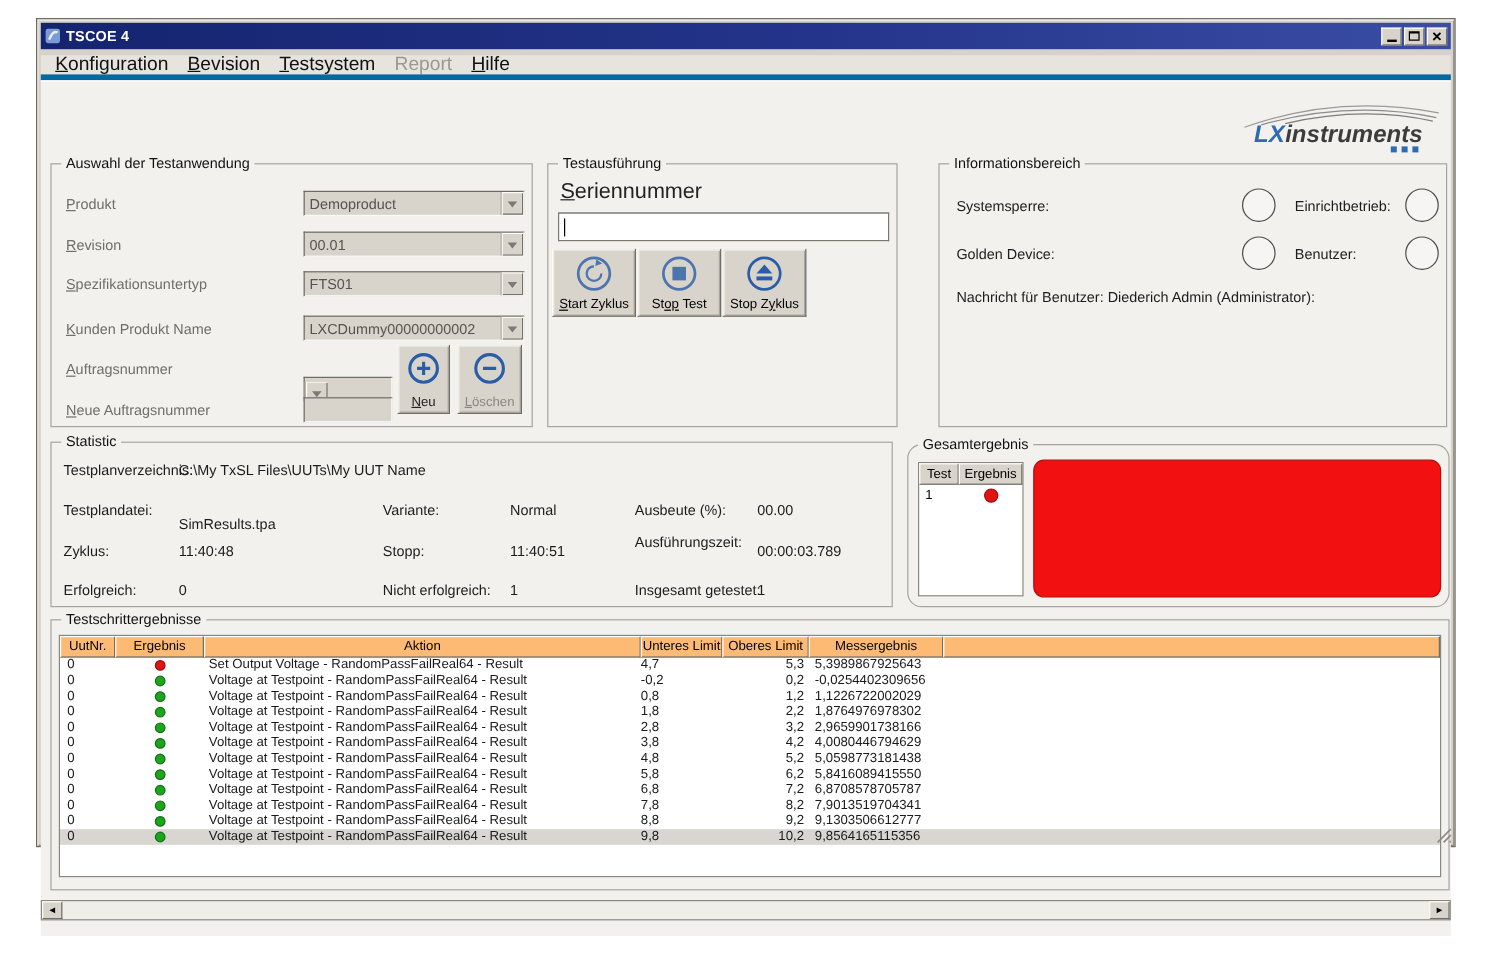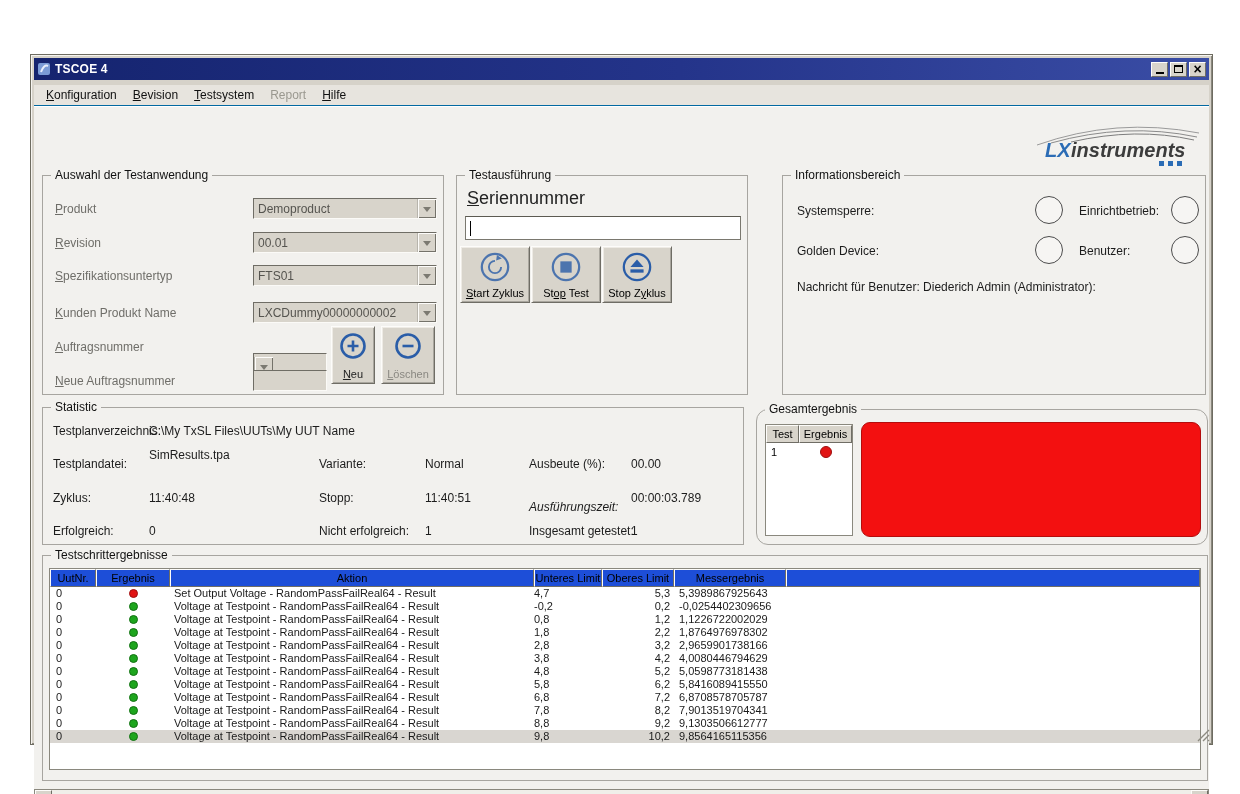--- a/index.html
+++ b/index.html
@@ -1,36 +1,36 @@
 <!DOCTYPE html>
 <html><head>
 <meta charset="utf-8">
 <style>
   * { margin:0; padding:0; box-sizing:border-box; }
   html,body { width:1240px; height:794px; background:#ffffff; font-family:"Liberation Sans", sans-serif; overflow:hidden; }
 
   .window { position:absolute; left:30px; top:15px; width:1183px; height:691px;
     background:#d6d2c9; border:1px solid #6e6c61; padding:3px;
-    box-shadow: inset 1px 1px 0 #f6f4f0, inset -1px -1px 0 #8a887e; margin-top: 39px; }
+    box-shadow: inset 1px 1px 0 #f6f4f0, inset -1px -1px 0 #8a887e; }
 
   
   .titlebar { height:22px; background:linear-gradient(90deg,#15246f 0%, #24348a 55%, #3a4da5 100%);
     display:flex; align-items:center; padding:0 3px; }
   .app-icon { width:14px; height:14px; margin-right:4px; flex:0 0 auto; }
   .title-text { color:#ffffff; font-size:12px; font-weight:bold; flex:1; letter-spacing:.2px; }
   .win-btn { width:17px; height:15px; margin-left:2px; background:#d8d4cb;
     border:1px solid; border-color:#fdfcfa #6f6d65 #6f6d65 #fdfcfa;
     display:flex; align-items:center; justify-content:center; cursor:default; }
   .glyph-min { width:8px; height:2px; background:#000; margin-top:8px; }
   .glyph-max { width:9px; height:8px; border:1px solid #000; border-top-width:2px; }
   .glyph-close { font-size:14px; font-weight:bold; line-height:11px; color:#000; }
 
   
   .menubar { height:21px; margin-top:5px; background:#e7e4de; display:flex; align-items:center;
-    padding-left:4px; border-bottom:1px solid #0369a1; font-size:12px; }
+    padding-left:4px; border-bottom:5px solid #0369a1; font-size:16px; }
   .menu-item { padding:2px 8px; color:#111; }
   .menu-item.disabled { color:#9a988f; }
   .mn { text-decoration:underline; }
 
   
   .client { position:relative; height:713px; background:#f2f1ee; border-top:1px solid #ffffff; }
 
   
   .logo { position:absolute; right:6px; top:18px; width:172px; height:44px; }
 
@@ -94,21 +94,21 @@
   .mini-row { display:flex; align-items:center; height:18px; font-size:11px; }
   .mini-row .n { width:33px; padding-left:5px; }
   .mini-row .d { width:53px; display:flex; justify-content:center; }
   .status-panel { position:absolute; left:104px; top:12px; width:340px; height:115px;
     background:#f31010; border:1px solid #b40c0c; border-radius:9px; }
 
   
   .steps-table { position:absolute; left:6px; top:12px; right:6px; bottom:10px; background:#fff;
     border:1px solid #8a887e; overflow:hidden; }
   .thead { display:flex; height:18px; }
-  .th { background:#1d4ed8; border:1px solid; border-color:#fdfcfa #6f6d65 #6f6d65 #fdfcfa;
+  .th { background:#fdba74; border:1px solid; border-color:#fdfcfa #6f6d65 #6f6d65 #fdfcfa;
     font-size:11px; display:flex; align-items:center; justify-content:center; white-space:nowrap; }
   .trow { display:flex; height:13px; line-height:13px; font-size:11px; color:#1a1a1a; }
   .trow.selected { background:#d9d6d1; }
   .tc { overflow:hidden; white-space:nowrap; }
   .c-uut  { width:46px; padding-left:6px; }
   .c-erg  { width:74px; display:flex; align-items:center; justify-content:center; }
   .c-akt  { width:364px; padding-left:4px; }
   .c-lo   { width:68px; padding-right:4px; }
   .c-hi   { width:72px; text-align:right; padding-right:4px; }
   .c-val  { width:112px; padding-left:5px; }
@@ -266,31 +266,31 @@
       <span class="info-label" style="left:14px; top:104px;">Nachricht für Benutzer: Diederich Admin (Administrator):</span>
     </div>
 
     <div class="group" id="g-statistic">
       <span class="group-title">Statistic</span>
 
       <span class="stat-label" style="left:10px; top:16px;">Testplanverzeichnis:</span>
       <span class="stat-value" style="left:106px; top:16px;">C:\My TxSL Files\UUTs\My UUT Name</span>
 
       <span class="stat-label" style="left:10px; top:49px;">Testplandatei:</span>
-      <span class="stat-value" style="left:106px; top:40px;text-align:center;">SimResults.tpa</span>
+      <span class="stat-value" style="left:106px; top:61px;text-align:center;">SimResults.tpa</span>
       <span class="stat-label" style="left:276px; top:49px;">Variante:</span>
       <span class="stat-value" style="left:382px; top:49px;">Normal</span>
       <span class="stat-label" style="left:486px; top:49px;">Ausbeute (%):</span>
       <span class="stat-value" style="left:588px; top:49px;">00.00</span>
 
       <span class="stat-label" style="left:10px; top:83px;">Zyklus:</span>
       <span class="stat-value" style="left:106px; top:83px;">11:40:48</span>
       <span class="stat-label" style="left:276px; top:83px;">Stopp:</span>
       <span class="stat-value" style="left:382px; top:83px;">11:40:51</span>
-      <span class="stat-label" style="left:486px; top:92px;font-style:italic;">Ausführungszeit:</span>
+      <span class="stat-label" style="left:486px; top:76px;">Ausführungszeit:</span>
       <span class="stat-value" style="left:588px; top:83px;">00:00:03.789</span>
 
       <span class="stat-label" style="left:10px; top:116px;">Erfolgreich:</span>
       <span class="stat-value" style="left:106px; top:116px;">0</span>
       <span class="stat-label" style="left:276px; top:116px;">Nicht erfolgreich:</span>
       <span class="stat-value" style="left:382px; top:116px;">1</span>
       <span class="stat-label" style="left:486px; top:116px;">Insgesamt getestet:</span>
       <span class="stat-value" style="left:588px; top:116px;">1</span>
     </div>
 

